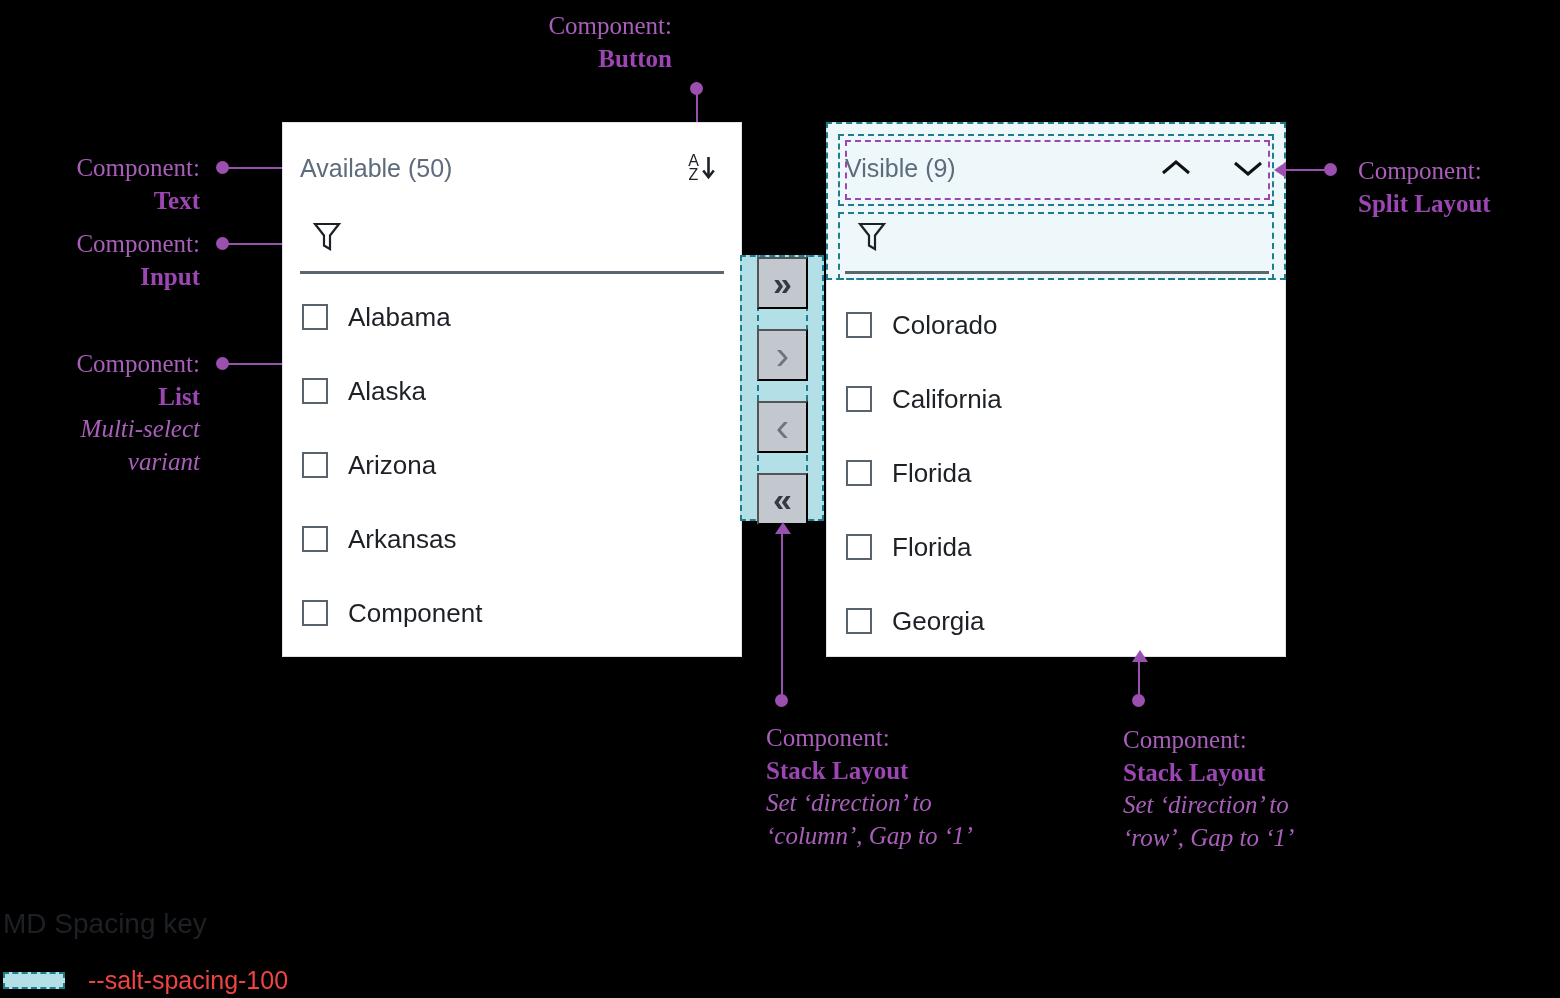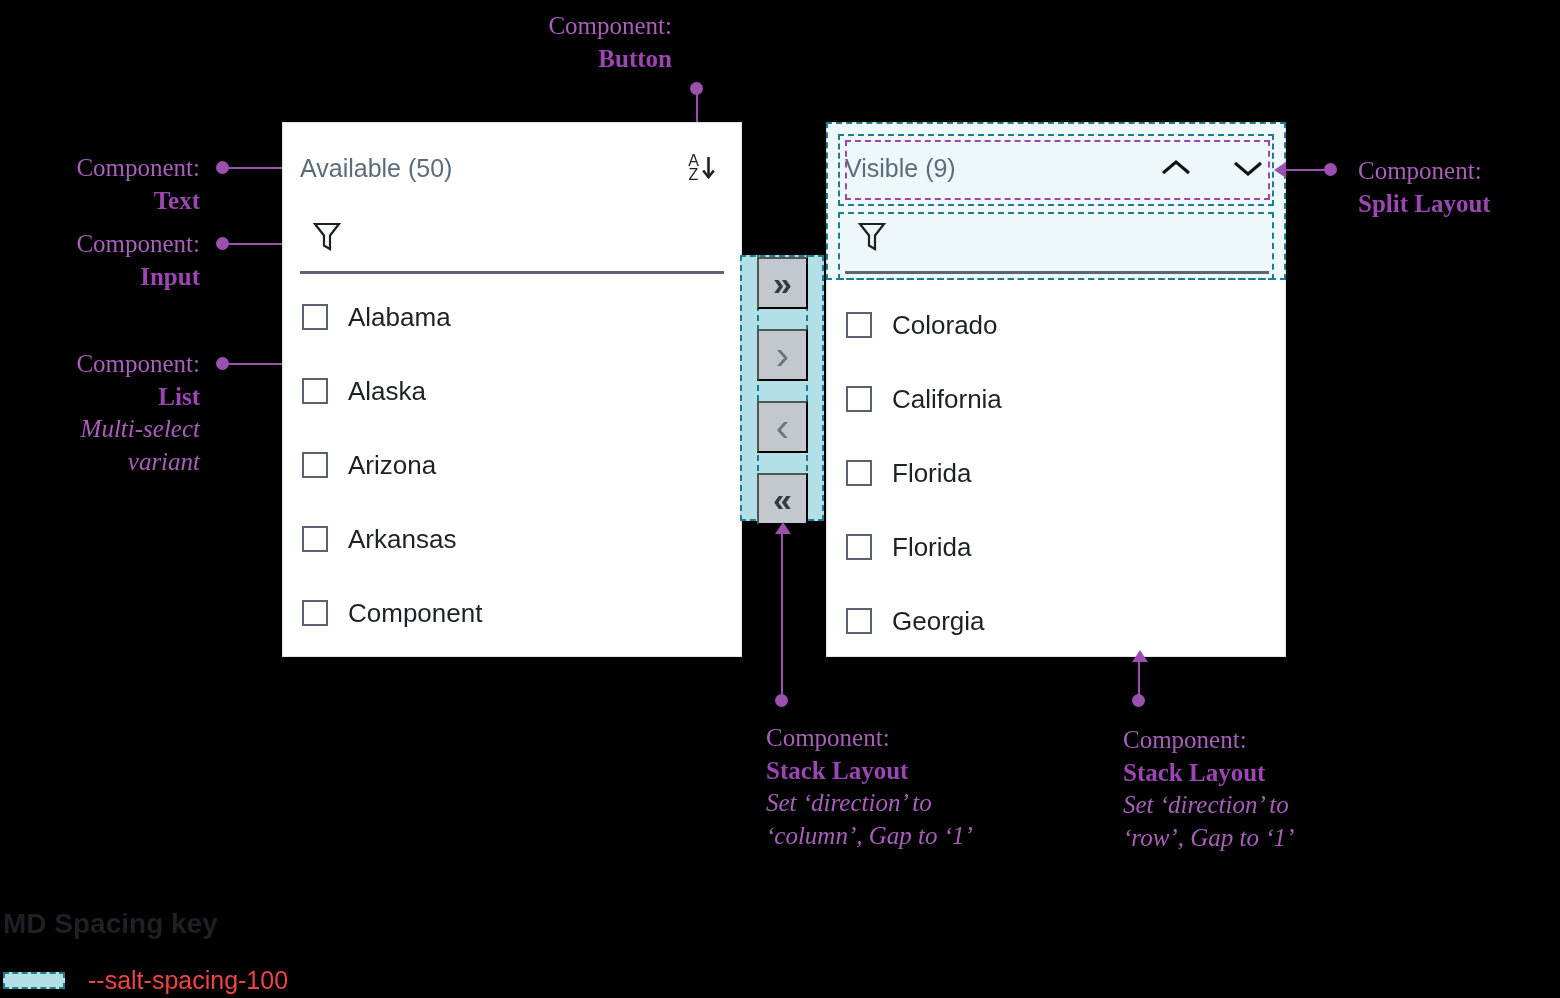--- a/index.html
+++ b/index.html
@@ -48,21 +48,21 @@
   .stack-outer{position:absolute;background:#b2e0e6;border:2px dashed #1d7d8c;box-sizing:border-box;}
   .stack-inner{position:absolute;border-left:2px dashed #1d7d8c;border-right:2px dashed #1d7d8c;box-sizing:border-box;}
   .sbtn{position:absolute;background:#c3c7ce;display:flex;align-items:center;justify-content:center;cursor:pointer;}
 
   
   .sp-box{position:absolute;box-sizing:border-box;border:2px dashed #1d7d8c;background:rgba(178,224,230,0.22);}
   .sp-box-plain{position:absolute;box-sizing:border-box;border:2px dashed #1d7d8c;background:transparent;}
   .pp-box{position:absolute;box-sizing:border-box;border:2px dashed #9b46b3;background:transparent;}
 
   
-  .key-title{position:absolute;font-size:28px;font-weight:700;color:#1d2126;}
+  .key-title{position:absolute;font-size:28px;font-weight:400;color:#1d2126;}
   .key-swatch{position:absolute;background:#b2e0e6;border:2px dashed #1d7d8c;box-sizing:border-box;}
   .key-label{position:absolute;font-size:25px;color:#ef4444;}
 </style>
 </head>
 <body>
 
 <div class="stage">
 
   <div class="anno right-al" style="left:430px;top:10px;width:242px;">
     <span class="lbl">Component:</span>

